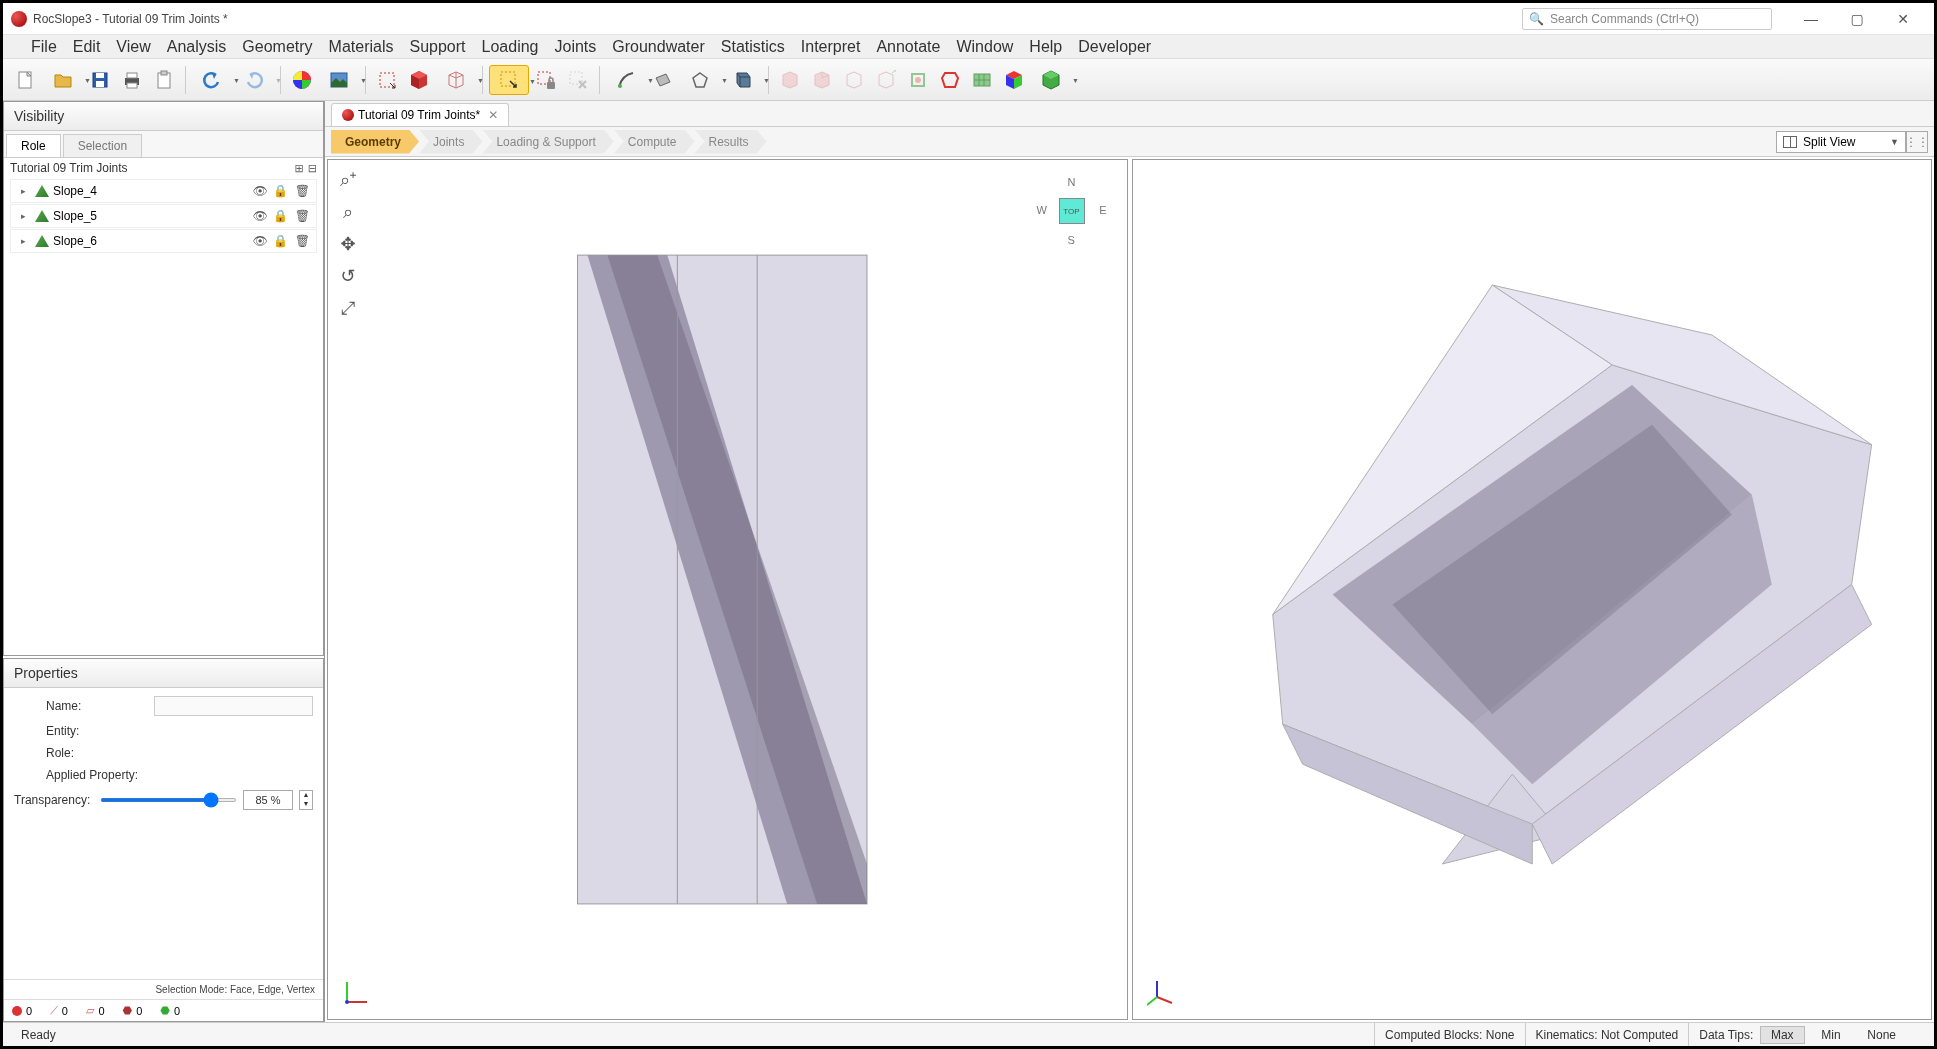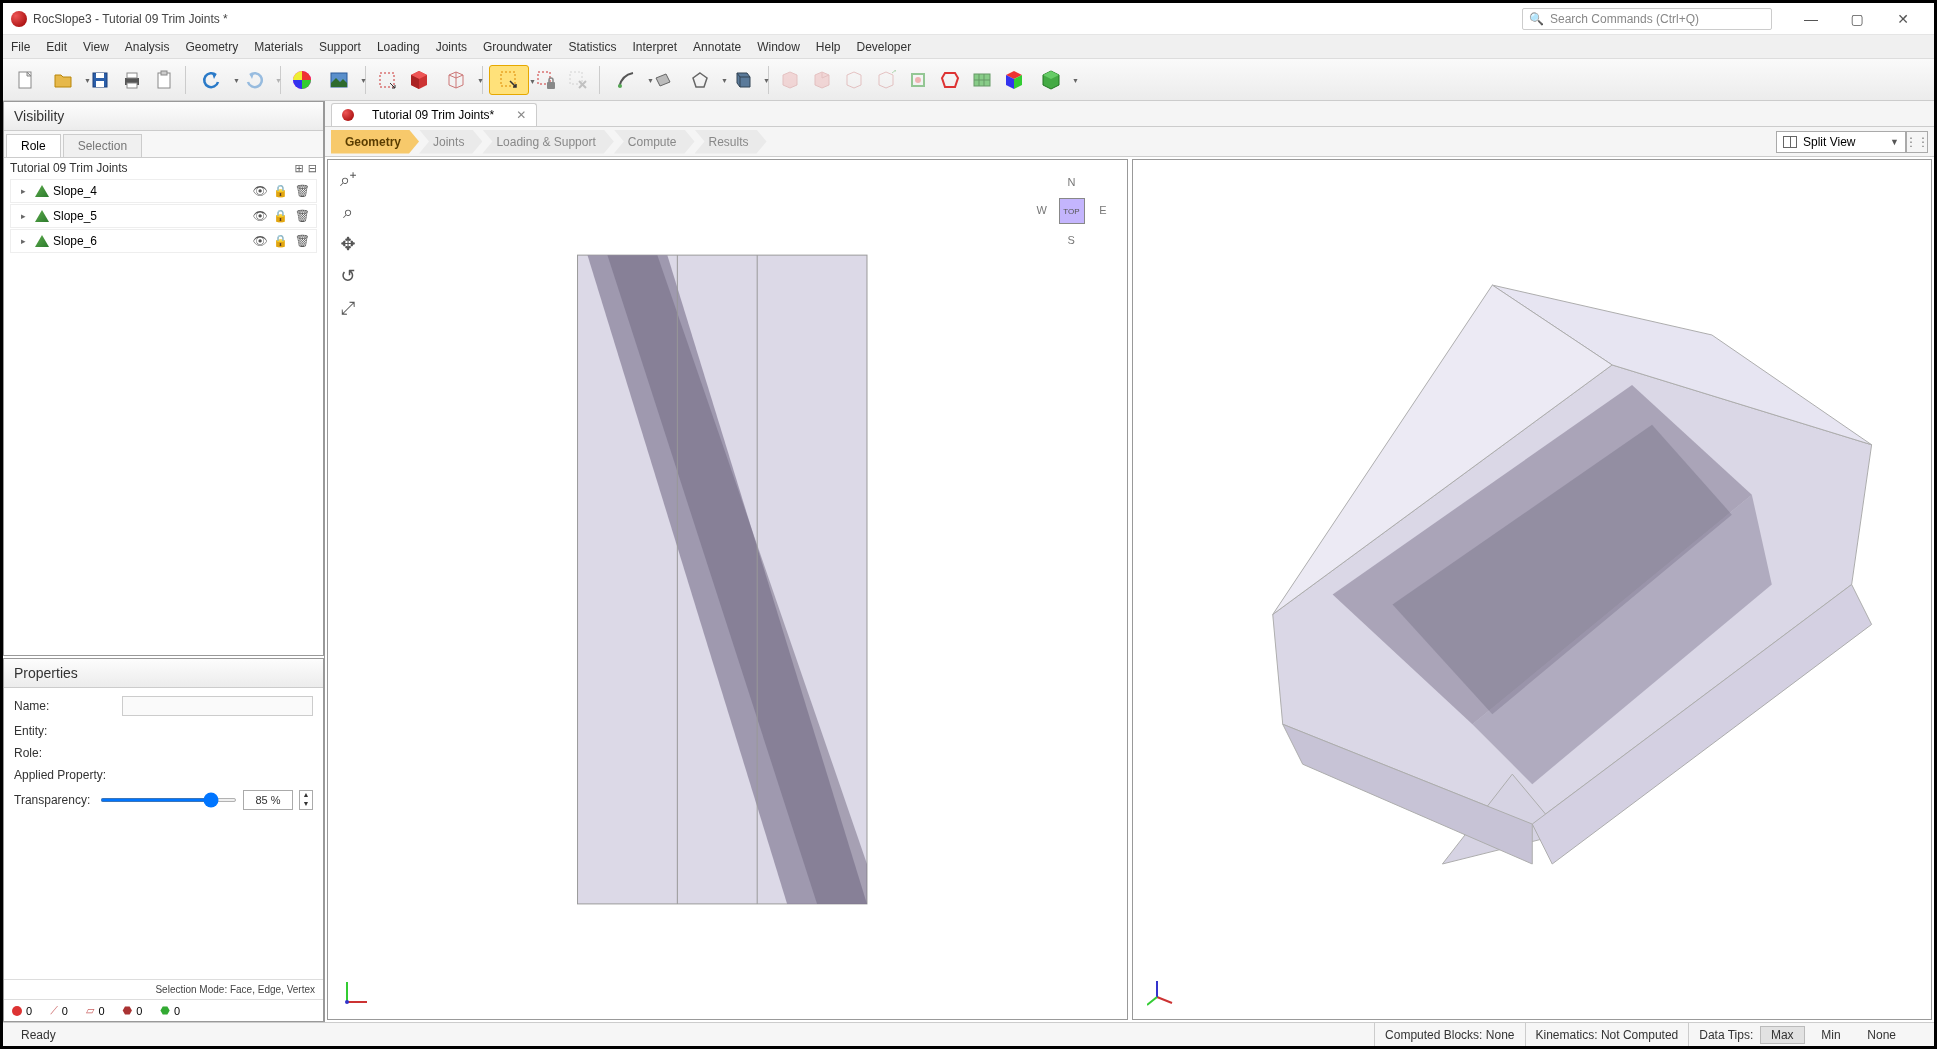--- a/index.html
+++ b/index.html
@@ -9,21 +9,21 @@
 
 .titlebar { height: 32px; background: #fff; display: flex; align-items: center; padding: 8px 8px; border-bottom: 1px solid #e5e5e5; font-size: 12px; color: #444; }
 .titlebar .icon { width: 16px; height: 16px; margin-right: 6px; border-radius: 50%; background: radial-gradient(circle at 30% 30%, #e55, #900); }
 .titlebar .title { flex: 0 0 auto; }
 .titlebar .spacer { flex: 1; }
 .titlebar .search { width: 250px; height: 22px; border: 1px solid #ccc; border-radius: 2px; display: flex; align-items: center; padding: 0 6px; color: #888; font-size: 12px; gap: 6px; }
 .titlebar .winbtns { display: flex; margin-left: 16px; }
 .titlebar .winbtn { width: 46px; height: 32px; display: flex; align-items: center; justify-content: center; font-size: 14px; color: #555; }
 
 
-.menubar { height: 24px; background: #f0f0f0; display: flex; align-items: center; padding: 0 0; font-size: 12px; gap: 0; border-bottom: 1px solid #ddd; text-align: right; }
+.menubar { height: 24px; background: #f0f0f0; display: flex; align-items: center; padding: 0 20px; font-size: 16px; gap: 0; border-bottom: 1px solid #ddd; text-align: right; }
 .menubar .item { padding: 3px 8px; color: #333; cursor: default; }
 
 
 .toolbar { height: 42px; background: linear-gradient(#fafafa, #ececec); display: flex; align-items: center; padding: 0 8px; gap: 2px; border-bottom: 1px solid #ccc; }
 .tbtn { width: 30px; height: 30px; display: flex; align-items: center; justify-content: center; border-radius: 3px; position: relative; }
 .tbtn .dd { position: absolute; right: -8px; top: 12px; font-size: 7px; color: #666; }
 .tbtn.wd { width: 40px; }
 .tbtn.sel { background: #ffe17a; border: 1px solid #e6a800; }
 .tsep { width: 1px; height: 28px; background: #ccc; margin: 0 4px; }
 
@@ -42,57 +42,57 @@
 .tree-item { display: flex; align-items: center; padding: 3px 6px 3px 10px; gap: 4px; margin: 1px 6px; background: #fff; border: 1px solid #eee; height: 24px;}
 .tree-item .arrow { color: #666; font-size: 9px; width: 10px; }
 .tree-item .ic { width: 14px; height: 12px; background: linear-gradient(135deg,#5aaa4a,#2d7a2d); clip-path: polygon(0 100%, 50% 0, 100% 100%); }
 .tree-item .lbl { flex: 1; }
 .tree-item .acts { display: flex; gap: 6px; color: #555; font-size: 12px; }
 .vis-panel { height: 555px; display:flex; flex-direction:column; border: 1px solid #999;}
 
 .props-panel { flex:1; border:1px solid #999; border-top: 1px solid #999; display:flex; flex-direction:column; margin-top:2px;}
 .props-body { padding: 8px 10px; font-size: 12px; color: #333; display: flex; flex-direction: column; gap: 8px; flex: 1; }
 .prop-row { display: flex; align-items: center; gap: 8px; }
-.prop-row label { width: 100px; }
+.prop-row label { width: 100px; margin-left: 32px; }
 .prop-row .inp { flex: 1; height: 20px; border: 1px solid #ccc; background: #fafafa; }
 .transp-row { display:flex; align-items:center; gap:6px; }
 .transp-row input[type=range] { flex:1; height: 4px;}
 .transp-row .val { width: 50px; height: 20px; border: 1px solid #aaa; font-size:11px; display:flex; align-items:center; justify-content:center; }
 .transp-row .spin { width: 14px; height:20px; border:1px solid #aaa; display:flex; flex-direction:column; font-size:7px;}
 .transp-row .spin div{flex:1; text-align:center; line-height:8px;}
 
 .selmode { text-align: right; padding: 4px 8px; font-size: 10px; color: #444; border-top: 1px solid #ddd;}
 .counts { display: flex; gap: 18px; padding: 4px 8px; border-top: 1px solid #ddd; font-size: 11px; align-items:center;}
 .counts .c { display:flex; align-items:center; gap:4px;}
 .counts .dot{ width:10px; height:10px; }
 
 
 .content { flex: 1; display: flex; flex-direction: column; min-width: 0; }
 .doctabs { height: 26px; display: flex; align-items: flex-end; padding-left: 6px; background: #f5f5f5; border-bottom: 1px solid #ccc; font-size: 12px; }
-.doctab { display:flex; align-items:center; gap:18px; padding: 4px 10px; background: #fff; border: 1px solid #ccc; border-bottom: none; border-radius: 3px 3px 0 0;}
+.doctab { display:flex; align-items:center; gap:4px; padding: 4px 10px; background: #fff; border: 1px solid #ccc; border-bottom: none; border-radius: 3px 3px 0 0;}
 .doctab .tic{ width:12px; height:12px; border-radius:50%; background: radial-gradient(circle at 30% 30%, #e55, #900);}
 .doctab .x{ color:#888; font-size:12px; margin-left:4px;}
 
 .stagebar { height: 30px; display: flex; align-items: center; background: #f5f5f5; border-bottom: 1px solid #ccc; font-size: 12px; padding-left: 6px; gap: 0;}
 .stage { position: relative; height: 24px; display:flex; align-items:center; padding: 0 18px 0 14px; background:#eaeaea; color:#888; clip-path: polygon(0 0, calc(100% - 10px) 0, 100% 50%, calc(100% - 10px) 100%, 0 100%, 10px 50%);}
 .stage.first { clip-path: polygon(0 0, calc(100% - 10px) 0, 100% 50%, calc(100% - 10px) 100%, 0 100%);}
 .stage.active { background:#f7c96b; color:#5a3d00; font-weight:600;}
 .stagebar .sp { flex:1;}
 .viewsel { width:130px; height:22px; border:1px solid #aaa; display:flex; align-items:center; gap:6px; padding:0 6px; font-size:12px; background:#fff; margin-right:0;}
 .viewsel .vic { width:14px; height:12px; border:1px solid #666; position:relative;}
 .viewsel .vic::after{content:""; position:absolute; left:50%; top:0; bottom:0; width:1px; background:#666;}
 .viewsel .dd{ margin-left:auto; font-size:9px; color:#555;}
 .cfgbtn { width:22px; height:22px; border:1px solid #aaa; display:flex; align-items:center; justify-content:center; color:#777; margin-right:6px;}
 
 .viewports { flex:1; display:flex; gap:4px; padding:2px; background:#fff; min-height:0;}
 .vp { flex:1; border:1px solid #999; position:relative; background:#fff; overflow:hidden;}
 .vptools { position:absolute; left:8px; top:8px; display:flex; flex-direction:column; gap:8px; color:#555; font-size:18px;}
 .vptools div{ width:24px; height:24px; display:flex; align-items:center; justify-content:center;}
 .compass { position:absolute; right:20px; top:16px; width:70px; height:70px; font-size:11px; color:#777;}
-.compass .box{ position:absolute; left:22px; top:22px; width:26px; height:26px; background:#c4b5fd; border:1px solid #888; display:flex; align-items:center; justify-content:center; font-size:8px; color:#555;}
+.compass .box{ position:absolute; left:22px; top:22px; width:26px; height:26px; background:#5eead4; border:1px solid #888; display:flex; align-items:center; justify-content:center; font-size:8px; color:#555;}
 .compass .n{position:absolute; left:31px; top:0;}
 .compass .s{position:absolute; left:31px; bottom:0;}
 .compass .e{position:absolute; right:0; top:28px;}
 .compass .w{position:absolute; left:0; top:28px;}
 .axis { position:absolute; left:14px; bottom:12px; font-size:18px;}
 
 
 .status { height: 24px; border-top: 1px solid #ccc; display: flex; align-items: center; font-size: 12px; color: #333; padding: 0 18px; background:#f6f6f6;}
 .status .sp{flex:1;}
 .status .cell{ padding:0 10px; border-left:1px solid #ccc; height:100%; display:flex; align-items:center;}

